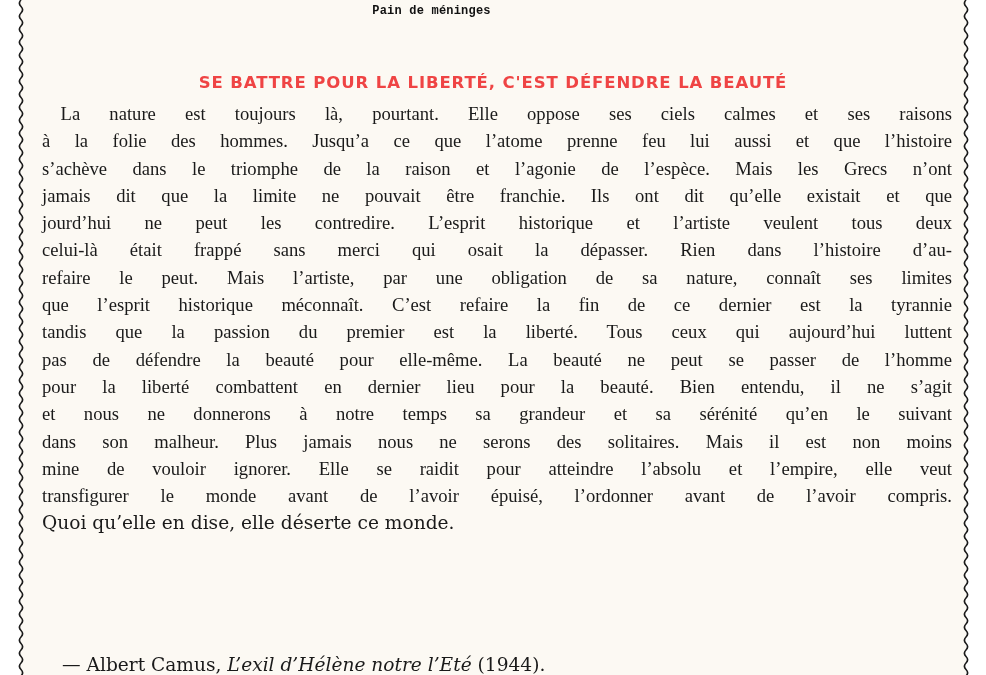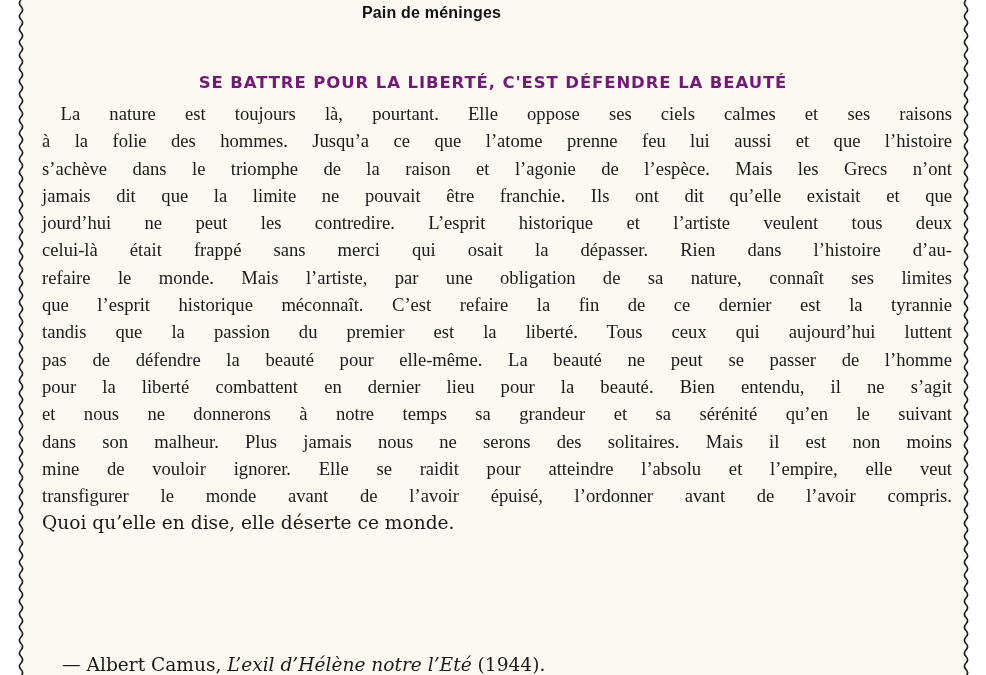--- a/index.html
+++ b/index.html
@@ -12,27 +12,27 @@
     position:absolute; left:20px; top:0; width:946px; height:675px;
     background:#fcf9f3;
   }
   .wave {
     position:absolute; top:0; width:14px; height:675px;
   }
   .wave.left { left:14px; }
   .wave.right { left:959px; }
   .title {
     position:absolute; left:0; top:4px; width:863px; text-align:center;
-    font-family:Liberation Sans, sans-serif; font-weight:bold;
-    font-size:16px; color:#111; letter-spacing:0.2px;
+    font-family:Liberation Mono, monospace; font-weight:bold;
+    font-size:12px; color:#111; letter-spacing:0.2px;
   }
   .heading {
     position:absolute; left:0; top:73px; width:986px; text-align:center;
     font-family:"DejaVu Sans", sans-serif; font-weight:bold;
-    font-size:16.5px; color:#701a75; letter-spacing:0.9px;
+    font-size:16.5px; color:#ef4444; letter-spacing:0.9px;
   }
   .body {
     position:absolute; left:42px; top:100px; width:910px;
     font-family:"DejaVu Serif", serif; font-size:18.6px;
     line-height:27.3px; color:#1a1a1a;
   }
   .body .line { white-space:nowrap; display:block; }
   .body .line.justify { text-align:justify; text-align-last:justify; white-space:normal;font-family:Liberation Serif, serif; }
   .attribution {
     position:absolute; left:62px; top:654px;
@@ -56,21 +56,21 @@
 <div class="title">Pain de méninges</div>
 <div class="heading">SE BATTRE POUR LA LIBERTÉ, C'EST DÉFENDRE LA BEAUTÉ</div>
 
 <div class="body">
   <span class="line justify"> La nature est toujours là, pourtant. Elle oppose ses ciels calmes et ses raisons</span>
   <span class="line justify">à la folie des hommes. Jusqu’a ce que l’atome prenne feu lui aussi et que l’histoire</span>
   <span class="line justify">s’achève dans le triomphe de la raison et l’agonie de l’espèce. Mais les Grecs n’ont</span>
   <span class="line justify">jamais dit que la limite ne pouvait être franchie. Ils ont dit qu’elle existait et que</span>
   <span class="line justify">jourd’hui ne peut les contredire. L’esprit historique et l’artiste veulent tous deux</span>
   <span class="line justify">celui-là était frappé sans merci qui osait la dépasser. Rien dans l’histoire d’au-</span>
-  <span class="line justify">refaire le monde. Mais l’artiste, par une obligation de sa nature, connaît ses limites</span>
+  <span class="line justify">refaire le peut. Mais l’artiste, par une obligation de sa nature, connaît ses limites</span>
   <span class="line justify">que l’esprit historique méconnaît. C’est refaire la fin de ce dernier est la tyrannie</span>
   <span class="line justify">tandis que la passion du premier est la liberté. Tous ceux qui aujourd’hui luttent</span>
   <span class="line justify">pas de défendre la beauté pour elle-même. La beauté ne peut se passer de l’homme</span>
   <span class="line justify">pour la liberté combattent en dernier lieu pour la beauté. Bien entendu, il ne s’agit</span>
   <span class="line justify">et nous ne donnerons à notre temps sa grandeur et sa sérénité qu’en le suivant</span>
   <span class="line justify">dans son malheur. Plus jamais nous ne serons des solitaires. Mais il est non moins</span>
   <span class="line justify">mine de vouloir ignorer. Elle se raidit pour atteindre l’absolu et l’empire, elle veut</span>
   <span class="line justify">transfigurer le monde avant de l’avoir épuisé, l’ordonner avant de l’avoir compris.</span>
   <span class="line">Quoi qu’elle en dise, elle déserte ce monde.</span>
 </div>

